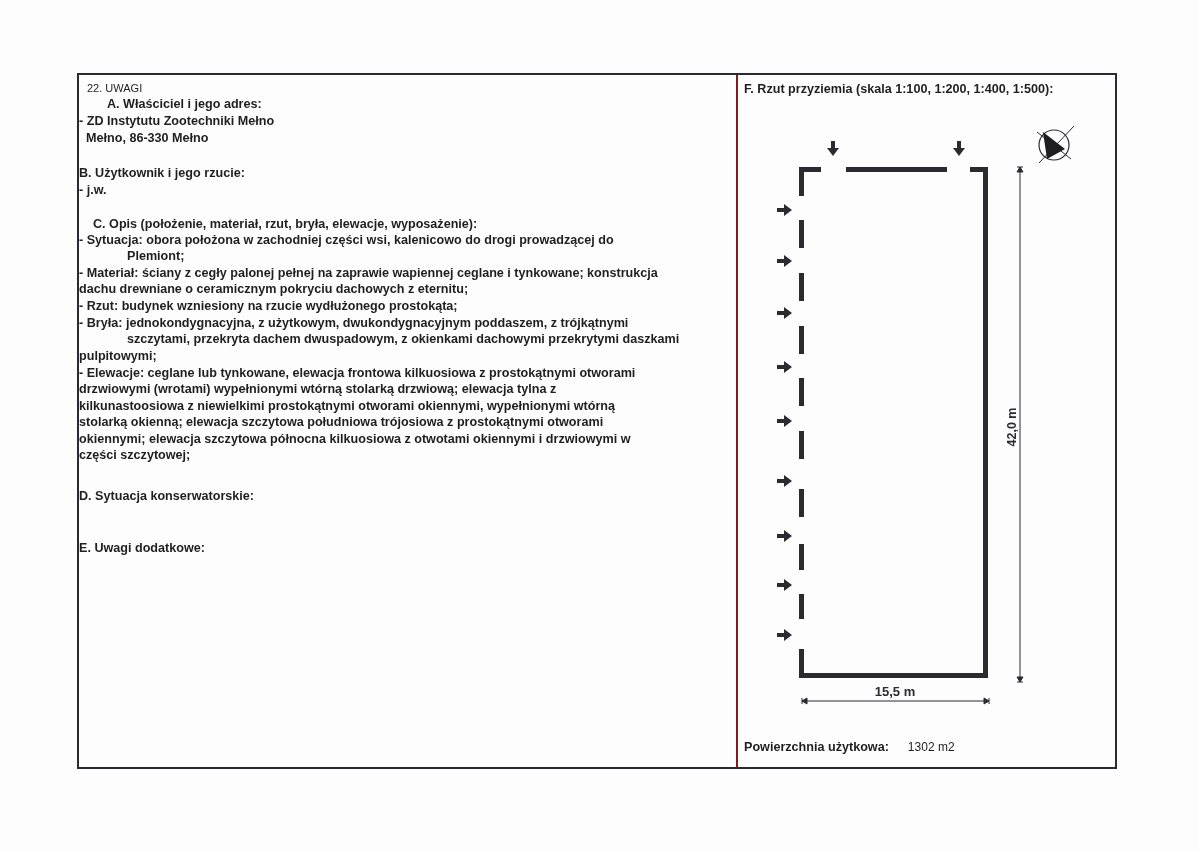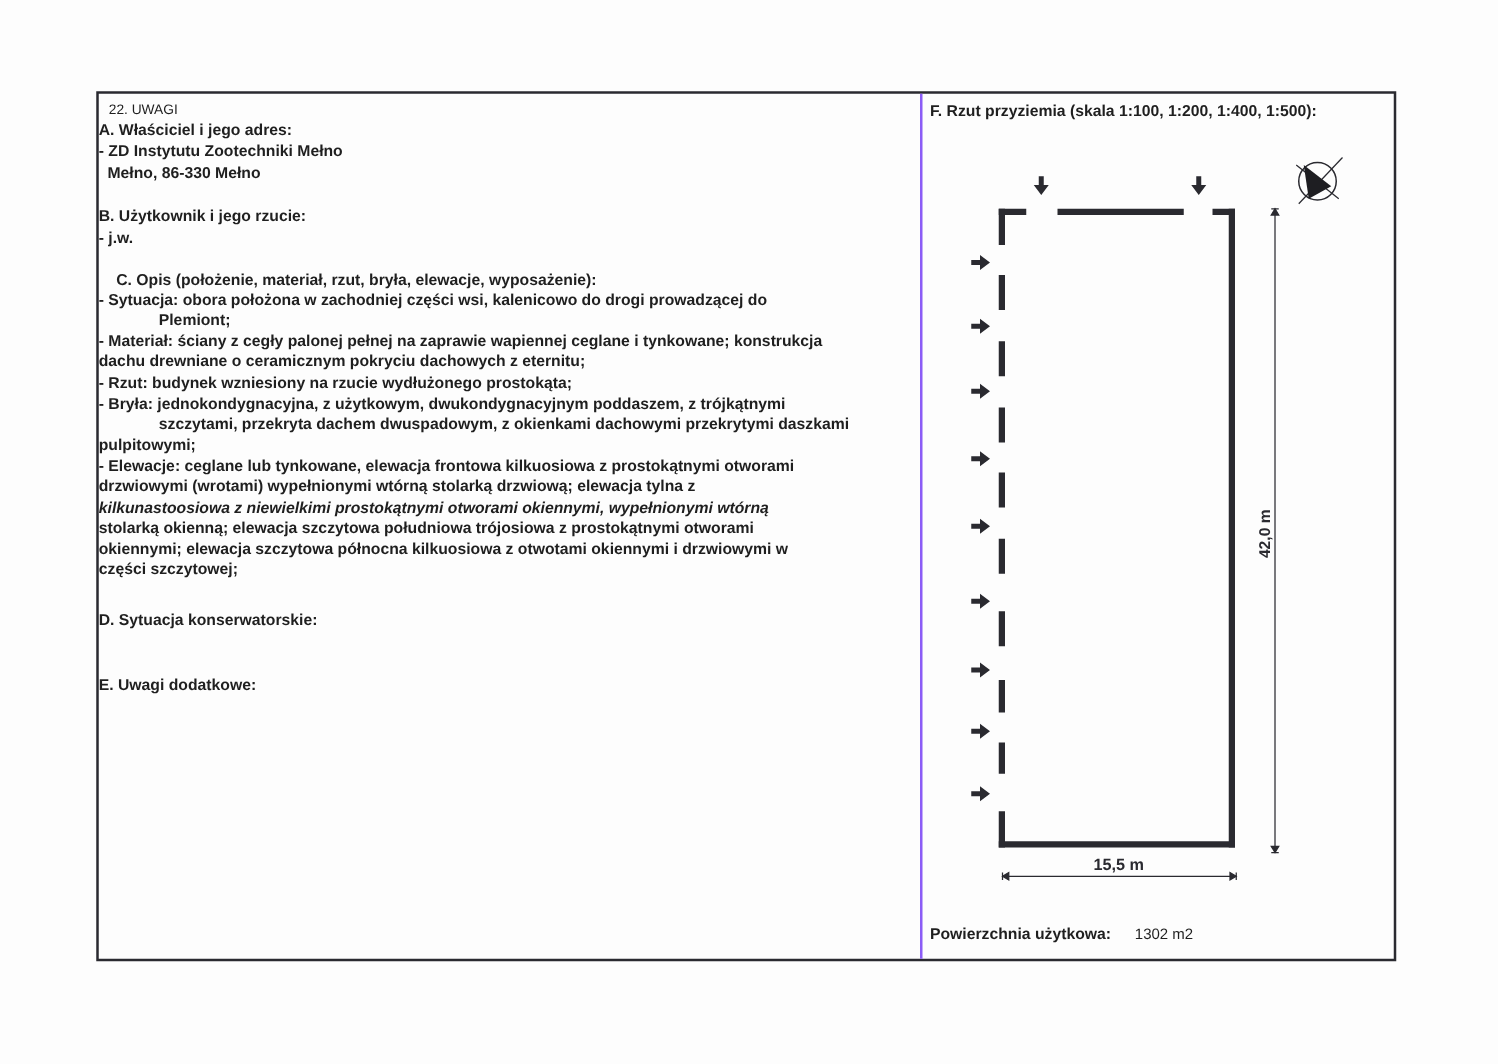--- a/index.html
+++ b/index.html
@@ -1,55 +1,55 @@
 <!DOCTYPE html>
 <html><head>
 <meta charset="utf-8">
 <style>
   html, body { margin:0; padding:0; }
   body { width:1198px; height:851px; background:#fdfdfd; position:relative; overflow:hidden;
          font-family:"Liberation Sans", sans-serif; color:#1f1f1f; }
   .frame { position:absolute; left:77px; top:73px; width:1036px; height:692px;
            border:2.5px solid #2a2a30; }
-  .left { position:absolute; left:0; top:0; width:657px; height:692px; border-right:2px solid #8b5cf6; }
+  .left { position:absolute; left:0; top:0; width:657px; height:692px; border-right:2px solid #7f1d1d; }
   .right { position:absolute; left:659px; top:0; width:377px; height:692px; }
   .hdr { position:absolute; left:8px; top:7px; font-size:11px; }
   .sec { position:absolute; left:0; font-size:12.6px; font-weight:bold; line-height:16.5px; white-space:pre; }
   .f-title { position:absolute; left:6px; top:7px; font-size:12.6px; font-weight:bold; }
   .area { position:absolute; left:6px; top:665px; font-size:12.6px; }
   .area b { font-weight:bold; }
   .area span.v { font-weight:normal; font-size:12px; margin-left:19px; }
   svg { position:absolute; left:0; top:0; }
 </style>
 </head>
 <body>
 
 <div class="frame">
   <div class="left">
     <div class="hdr">22. UWAGI</div>
 
-    <div class="sec" style="top:21px;">A. Właściciel i jego adres:</div>
+    <div class="sec" style="top:21px;padding-left:28px;">A. Właściciel i jego adres:</div>
     <div class="sec" style="top:38px;">- ZD Instytutu Zootechniki Mełno</div>
     <div class="sec" style="top:55px;">  Mełno, 86-330 Mełno</div>
 
     <div class="sec" style="top:90px;">B. Użytkownik i jego rzucie:</div>
     <div class="sec" style="top:107px;">- j.w.</div>
 
     <div class="sec" style="top:141px;padding-left:14px;">C. Opis (położenie, materiał, rzut, bryła, elewacje, wyposażenie):</div>
     <div class="sec" style="top:157px;">- Sytuacja: obora położona w zachodniej części wsi, kalenicowo do drogi prowadzącej do</div>
     <div class="sec" style="top:173px;padding-left:48px;">Plemiont;</div>
     <div class="sec" style="top:190px;">- Materiał: ściany z cegły palonej pełnej na zaprawie wapiennej ceglane i tynkowane; konstrukcja</div>
     <div class="sec" style="top:206px;">dachu drewniane o ceramicznym pokryciu dachowych z eternitu;</div>
     <div class="sec" style="top:223px;">- Rzut: budynek wzniesiony na rzucie wydłużonego prostokąta;</div>
     <div class="sec" style="top:240px;">- Bryła: jednokondygnacyjna, z użytkowym, dwukondygnacyjnym poddaszem, z trójkątnymi</div>
     <div class="sec" style="top:256px;margin-left:48px;">szczytami, przekryta dachem dwuspadowym, z okienkami dachowymi przekrytymi daszkami</div>
     <div class="sec" style="top:273px;">pulpitowymi;</div>
     <div class="sec" style="top:306px;">drzwiowymi (wrotami) wypełnionymi wtórną stolarką drzwiową; elewacja tylna z</div>
     <div class="sec" style="top:290px;">- Elewacje: ceglane lub tynkowane, elewacja frontowa kilkuosiowa z prostokątnymi otworami</div>
-    <div class="sec" style="top:323px;font-style:italic;">kilkunastoosiowa z niewielkimi prostokątnymi otworami okiennymi, wypełnionymi wtórną</div>
+    <div class="sec" style="top:323px;">kilkunastoosiowa z niewielkimi prostokątnymi otworami okiennymi, wypełnionymi wtórną</div>
     <div class="sec" style="top:339px;">stolarką okienną; elewacja szczytowa południowa trójosiowa z prostokątnymi otworami</div>
     <div class="sec" style="top:356px;">okiennymi; elewacja szczytowa północna kilkuosiowa z otwotami okiennymi i drzwiowymi w</div>
     <div class="sec" style="top:372px;">części szczytowej;</div>
 
     <div class="sec" style="top:413px;">D. Sytuacja konserwatorskie:</div>
     <div class="sec" style="top:465px;">E. Uwagi dodatkowe:</div>
   </div>
 
   <div class="right">
     <div class="f-title">F. Rzut przyziemia (skala 1:100, 1:200, 1:400, 1:500):</div>

